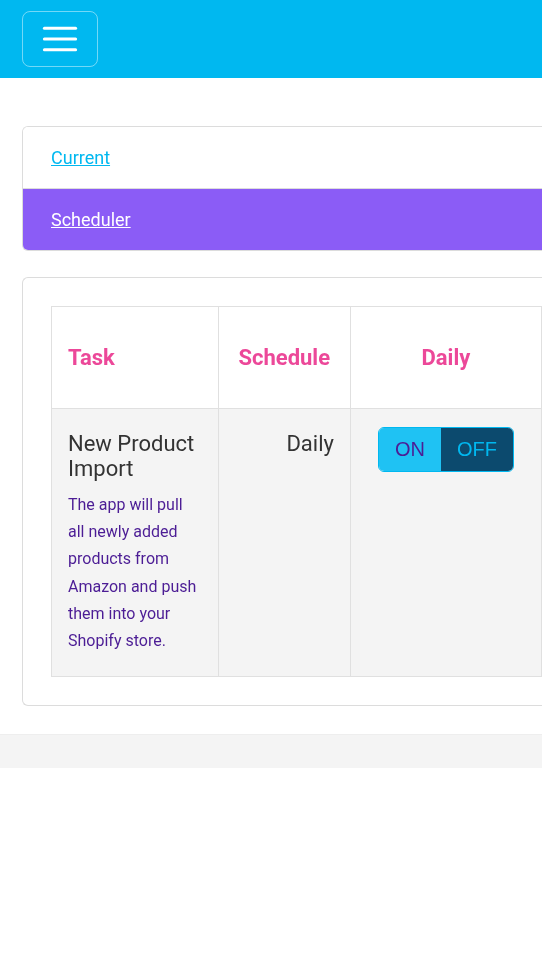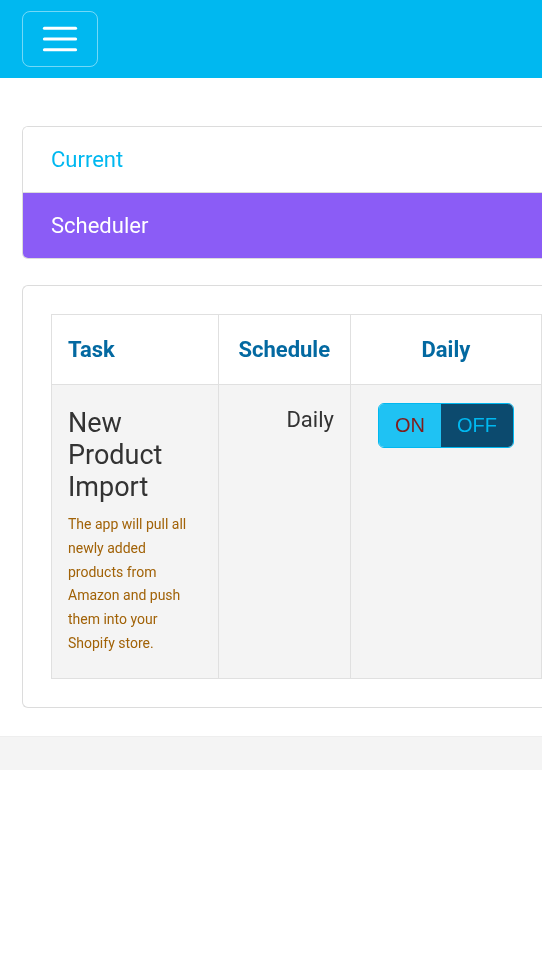--- a/index.html
+++ b/index.html
@@ -32,25 +32,26 @@
 .content { padding: 0 0 0 22px; }
 .nav-list {
   margin-top: 48px;
   border: 1px solid #dcdcdc;
   border-right: none;
   border-radius: 6px 0 0 6px;
   overflow: hidden;
 }
 .nav-item {
   padding: 20px 28px;
-  font-size: 22px;
+  font-size: 18px;
   color: #00b8f0;
   background: #fff;
   border-bottom: 1px solid #dcdcdc;
   cursor: pointer;
+  text-decoration: underline;
 }
 .nav-item:last-child { border-bottom: none; }
 .nav-item.active {
   background: #8b5cf6;
   color: #fff;
 }
 .panel {
   margin-top: 26px;
   border: 1px solid #dcdcdc;
   border-right: none;
@@ -67,44 +68,44 @@
 .panel-body { padding: 28px 0 28px 28px; }
 table {
   width: 100%;
   border-collapse: collapse;
   table-layout: fixed;
 }
 th {
   text-align: left;
   font-size: 22px;
   font-weight: 700;
-  color: #0369a1;
-  padding: 22px 16px;
+  color: #ec4899;
+  padding: 38px 16px;
   border: 1px solid #e0e0e0;
   background: #fff;
 }
 th.col-schedule, th.col-status { text-align: center; margin-left: 48px; }
 td {
   vertical-align: top;
   padding: 22px 16px;
   border: 1px solid #e0e0e0;
   background: #f4f4f4;
   font-size: 22px;
 }
 td.col-schedule { text-align: right; color: #333; }
 td.col-status { text-align: center; }
 .task-name {
-  font-size: 27px;
+  font-size: 22px;
   color: #333;
   font-weight: 400;
   margin-bottom: 10px;
 }
 .task-desc {
-  font-size: 14px;
-  color: #a16207;
+  font-size: 16px;
+  color: #4c1d95;
   line-height: 1.7;
   font-weight: 400;
 }
 .toggle {
   display: inline-flex;
   border: 1.5px solid #00b8f0;
   border-radius: 6px;
   overflow: hidden;
   margin-top: -4px;
 }
@@ -112,21 +113,21 @@
   padding: 10px 16px;
   font-size: 20px;
   font-weight: 500;
   cursor: pointer;
   background: #0c4a6e;
   color: #00b8f0;
   border: none;
 }
 .toggle-opt.on.active {
   background: #1fc2f3;
-  color: #7f1d1d;
+  color: #4c1d95;
 }
 .footer-gap {
   height: 34px;
   background: #f4f4f4;
   margin-top: 28px;
   border-top: 1px solid #eee;
 }
 .col-task { width: 34%; }
 .col-schedule { width: 27%; }
 .col-status { width: 39%; }

